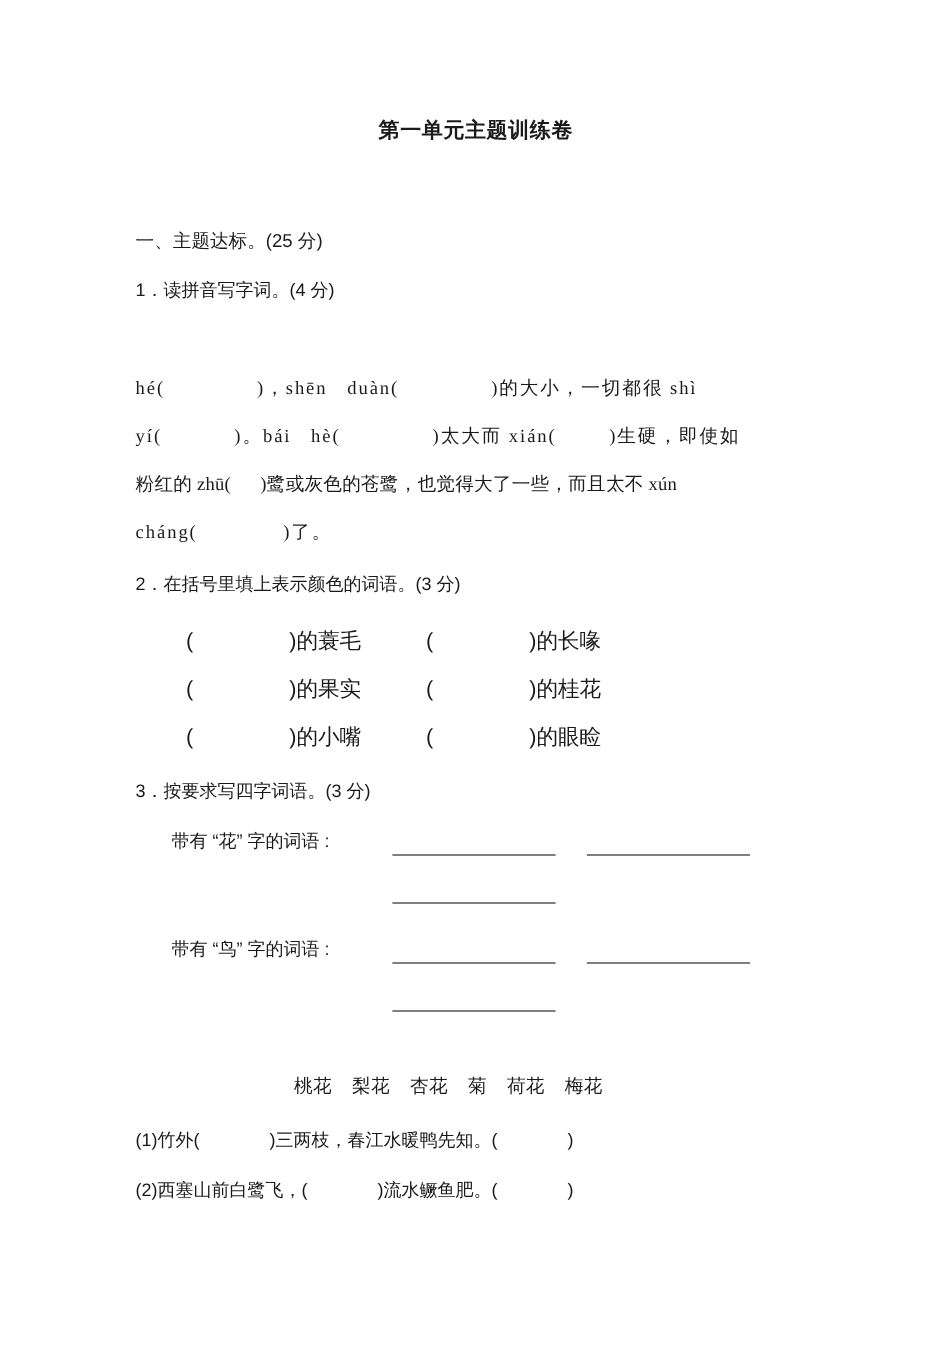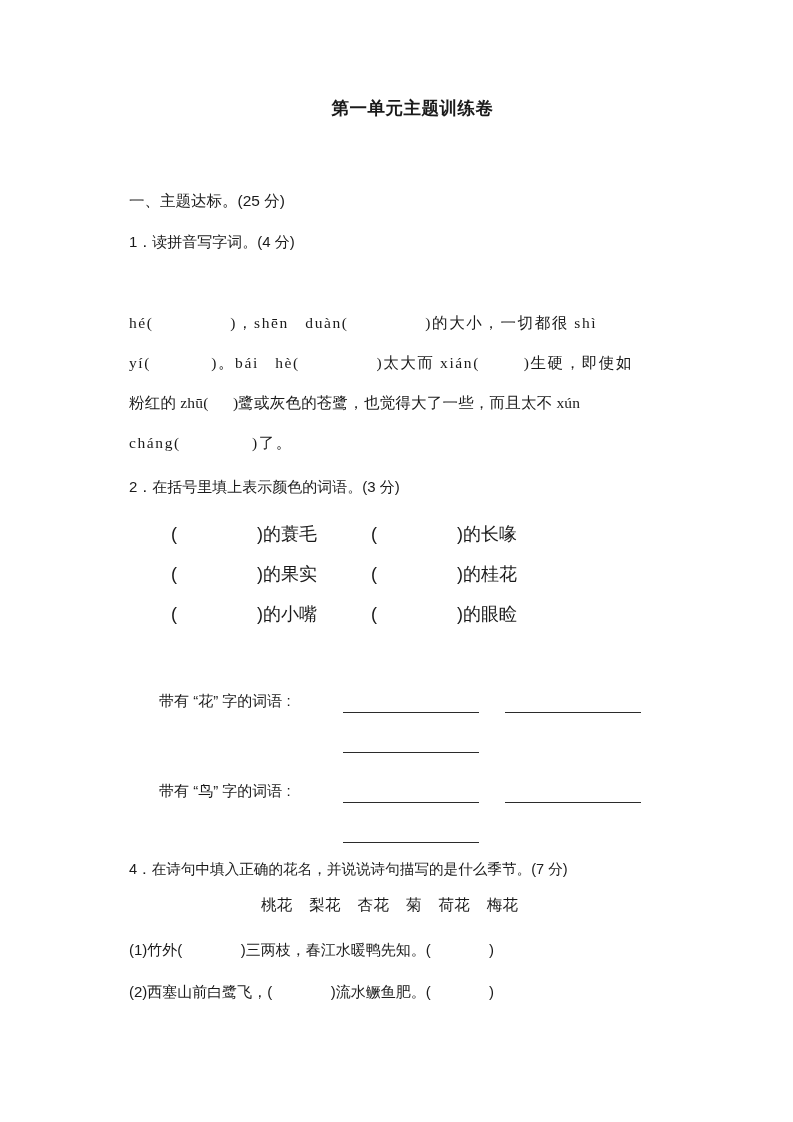--- a/index.html
+++ b/index.html
@@ -11,21 +11,21 @@
     width: 793px;
     height: 1122px;
     position: relative;
     font-family: "Liberation Sans", sans-serif;
     color: #1a1a1a;
     overflow: hidden;
   }
 
   .page {
     position: absolute;
-    left: 16px; top: 0;
+    left: 0; top: 0;
     width: 683px;
     height: 1122px;
   }
 
   
   .doc-title {
     position: absolute;
     left: 0; top: 96px;
     width: 793px;
     text-align: center;
@@ -126,32 +126,32 @@
 
   <div class="bracket-cell" style="left:155px; top:522px;">(                )的蓑毛</div>
   <div class="bracket-cell" style="left:355px; top:522px;">(                )的长喙</div>
 
   <div class="bracket-cell" style="left:155px; top:562px;">(                )的果实</div>
   <div class="bracket-cell" style="left:355px; top:562px;">(                )的桂花</div>
 
   <div class="bracket-cell" style="left:155px; top:602px;">(                )的小嘴</div>
   <div class="bracket-cell" style="left:355px; top:602px;">(                )的眼睑</div>
 
+  <div class="q-heading" style="top:650px;">3．按要求写四字词语。(3 分)</div>
 
   <div class="blank-label" style="top:692px;">带有 “花” 字的词语 :</div>
   <div class="rule" style="left:327px; top:712px; width:136px;"></div>
   <div class="rule" style="left:489px; top:712px; width:136px;"></div>
   <div class="rule" style="left:327px; top:752px; width:136px;"></div>
 
   <div class="blank-label" style="top:782px;">带有 “鸟” 字的词语 :</div>
   <div class="rule" style="left:327px; top:802px; width:136px;"></div>
   <div class="rule" style="left:489px; top:802px; width:136px;"></div>
   <div class="rule" style="left:327px; top:842px; width:136px;"></div>
 
-  <div class="q-heading" style="top:860px; font-size:14.6px;">4．在诗句中填入正确的花名，并说说诗句描写的是什么季节。(7 分)</div>
 
   <div class="flower-row" style="left:245px; top:895px;text-align:center;">桃花    梨花    杏花    菊    荷花    梅花</div>
 
   <div class="poem-line" style="top:941px;">(1)竹外(              )三两枝，春江水暖鸭先知。(              )</div>
 
   <div class="poem-line" style="top:983px;">(2)西塞山前白鹭飞，(              )流水鳜鱼肥。(              )</div>
 
 </div>
 
 </body></html>

